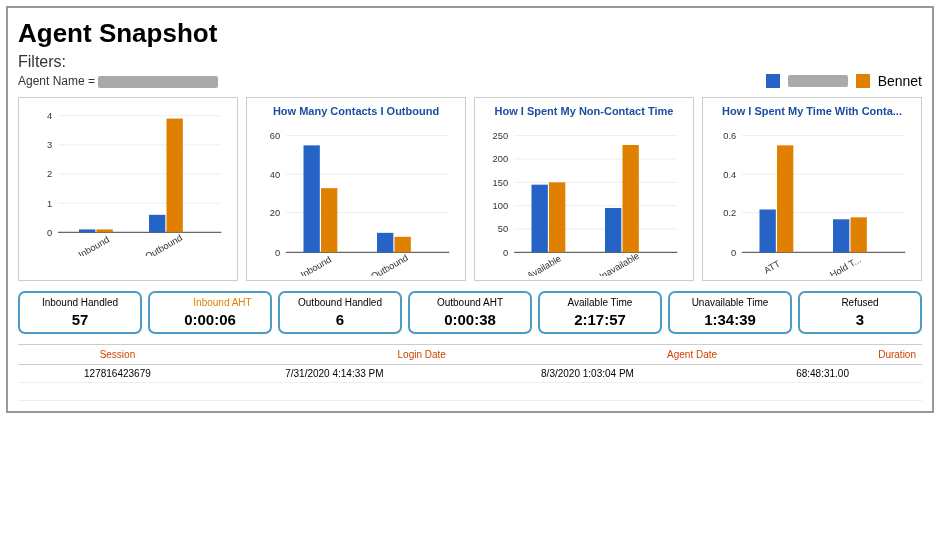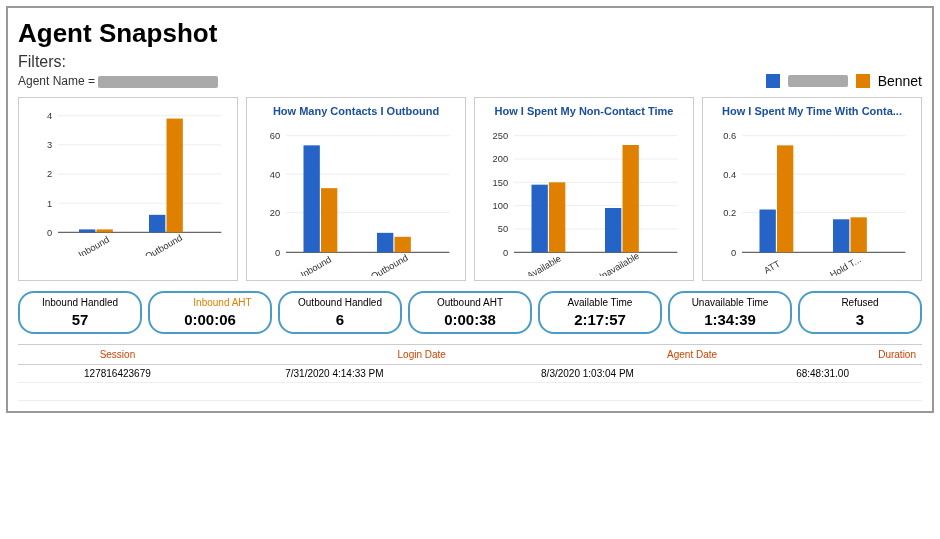--- a/index.html
+++ b/index.html
@@ -95,21 +95,21 @@
 
     
     .stats-row {
       display: flex;
       gap: 6px;
       margin-bottom: 10px;
       flex-wrap: nowrap;
     }
     .stat-card {
       border: 2px solid #4a9cc7;
-      border-radius: 16px;
+      border-radius: 7px;
       padding: 4px 8px;
       flex: 1;
       min-width: 0;
       display: flex;
       flex-direction: column;
     }
     .stat-label {
       font-size: 10px;
       color: #000;
       text-align: center;

